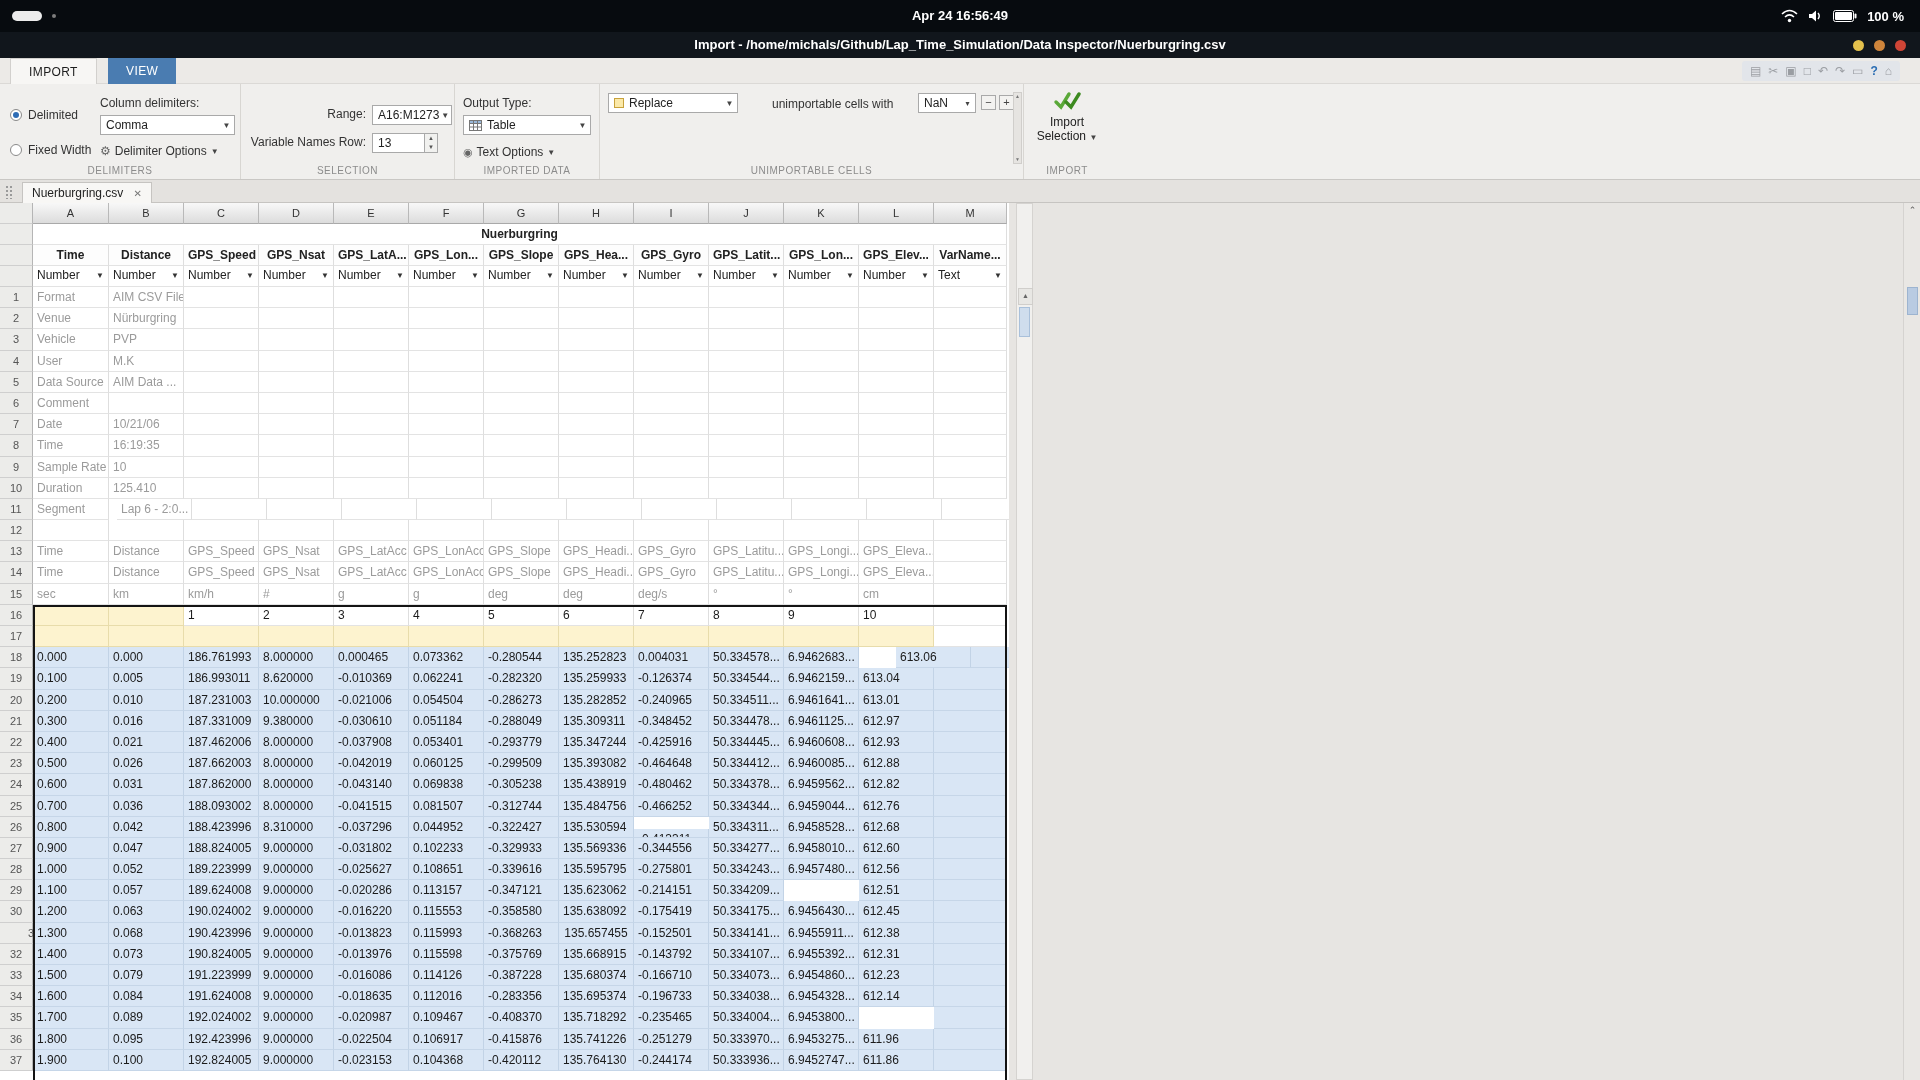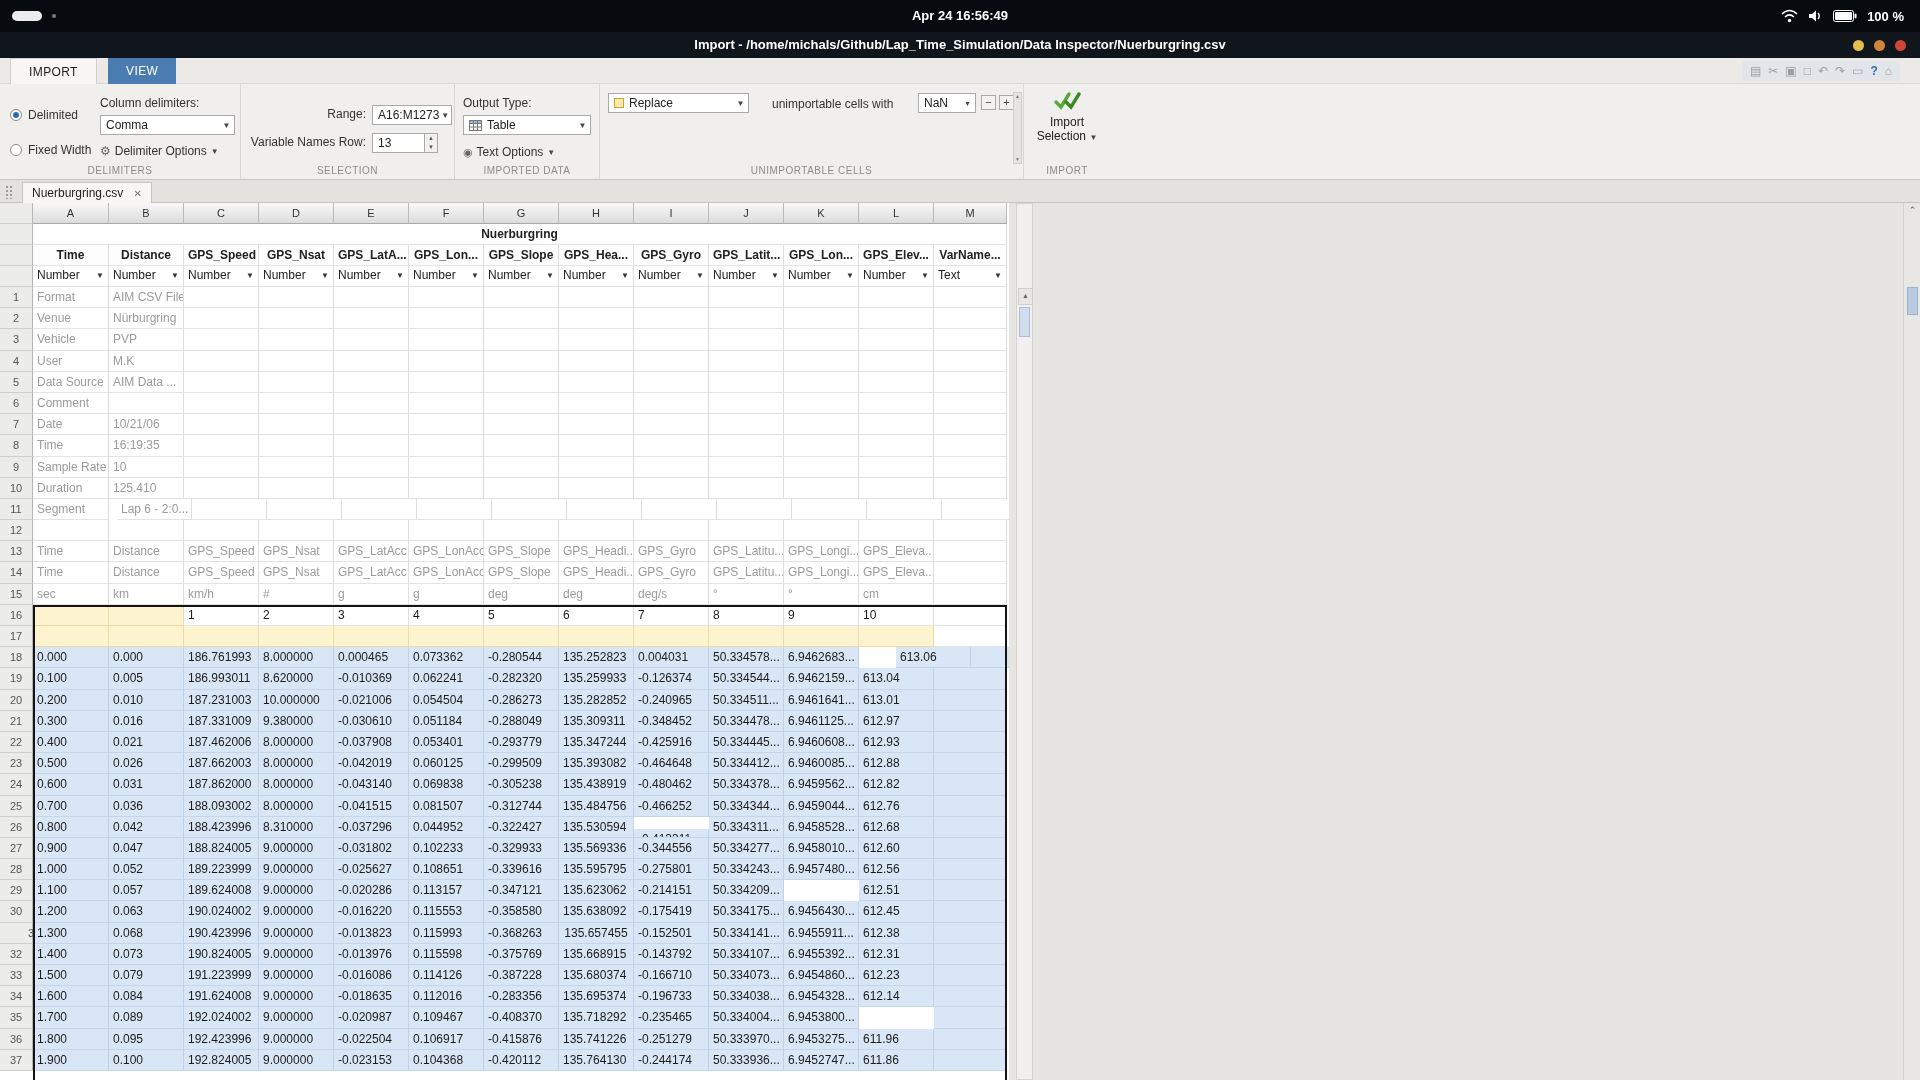--- a/index.html
+++ b/index.html
@@ -187,21 +187,21 @@
     </div>
     <div class="flatdrop" style="left:8px;top:61px">
       <span style="color:#666;font-size:11px">◉</span>
       <span>Text Options</span>
       <span class="arrow">▼</span>
     </div>
     <div class="seclabel">IMPORTED DATA</div>
   </div>
 
   <div class="sec" style="left:600px;width:424px">
-    <div class="combo" style="left:8px;top:9px;width:141px">
+    <div class="combo" style="left:8px;top:9px;width:130px">
       <span class="yellowsq"></span>
       <span>Replace</span>
         <span class="arrow">▼</span>
     </div>
     <div class="rlabel" style="left:172px;top:13px">unimportable cells with</div>
     <div class="combo" style="left:318px;top:9px;width:58px">
       <span>NaN</span>
         <span class="arrow">▾</span>
     </div>
     <div class="sqbtn" style="left:381px;top:11px">−</div>

